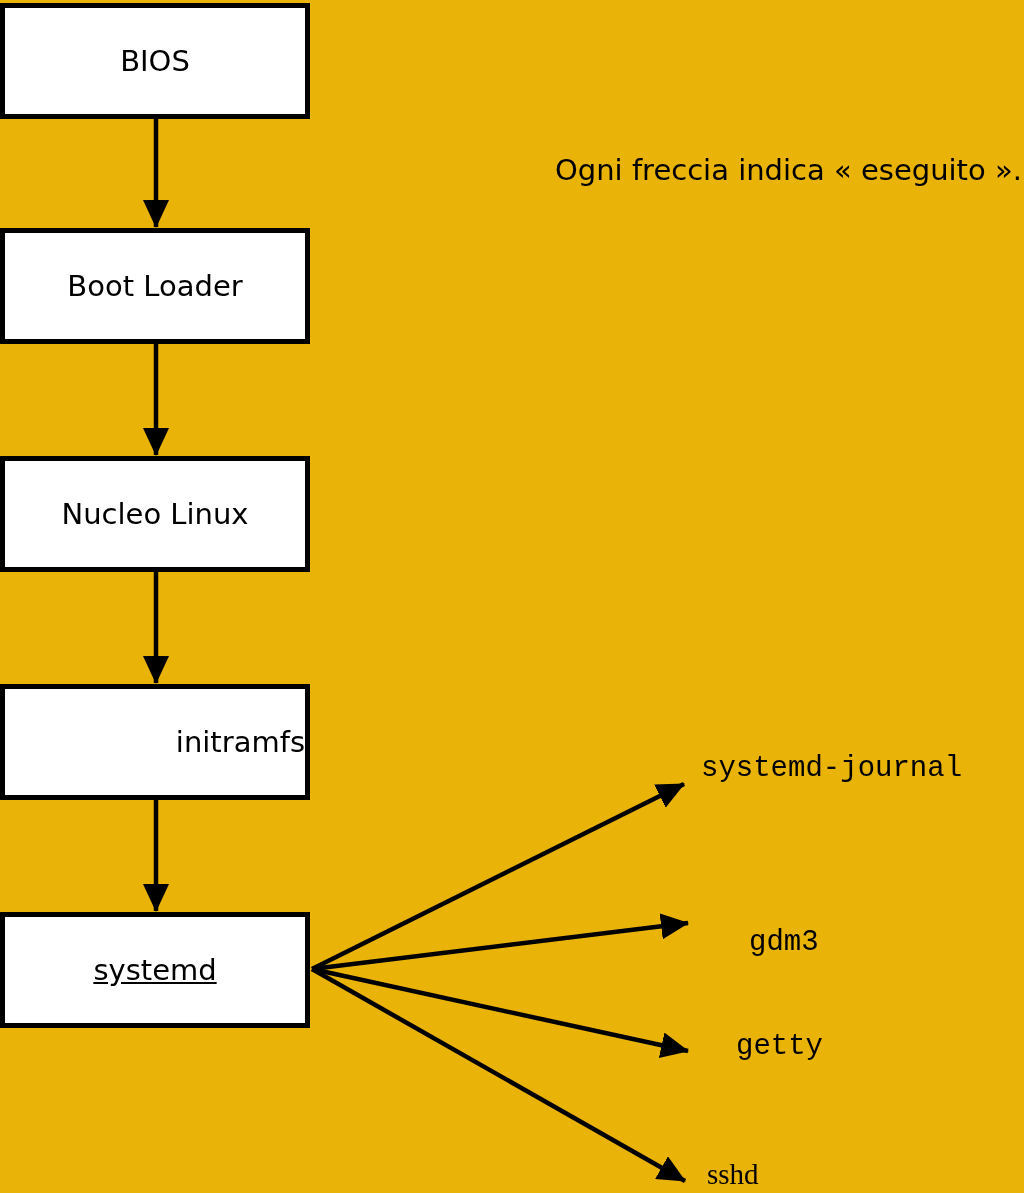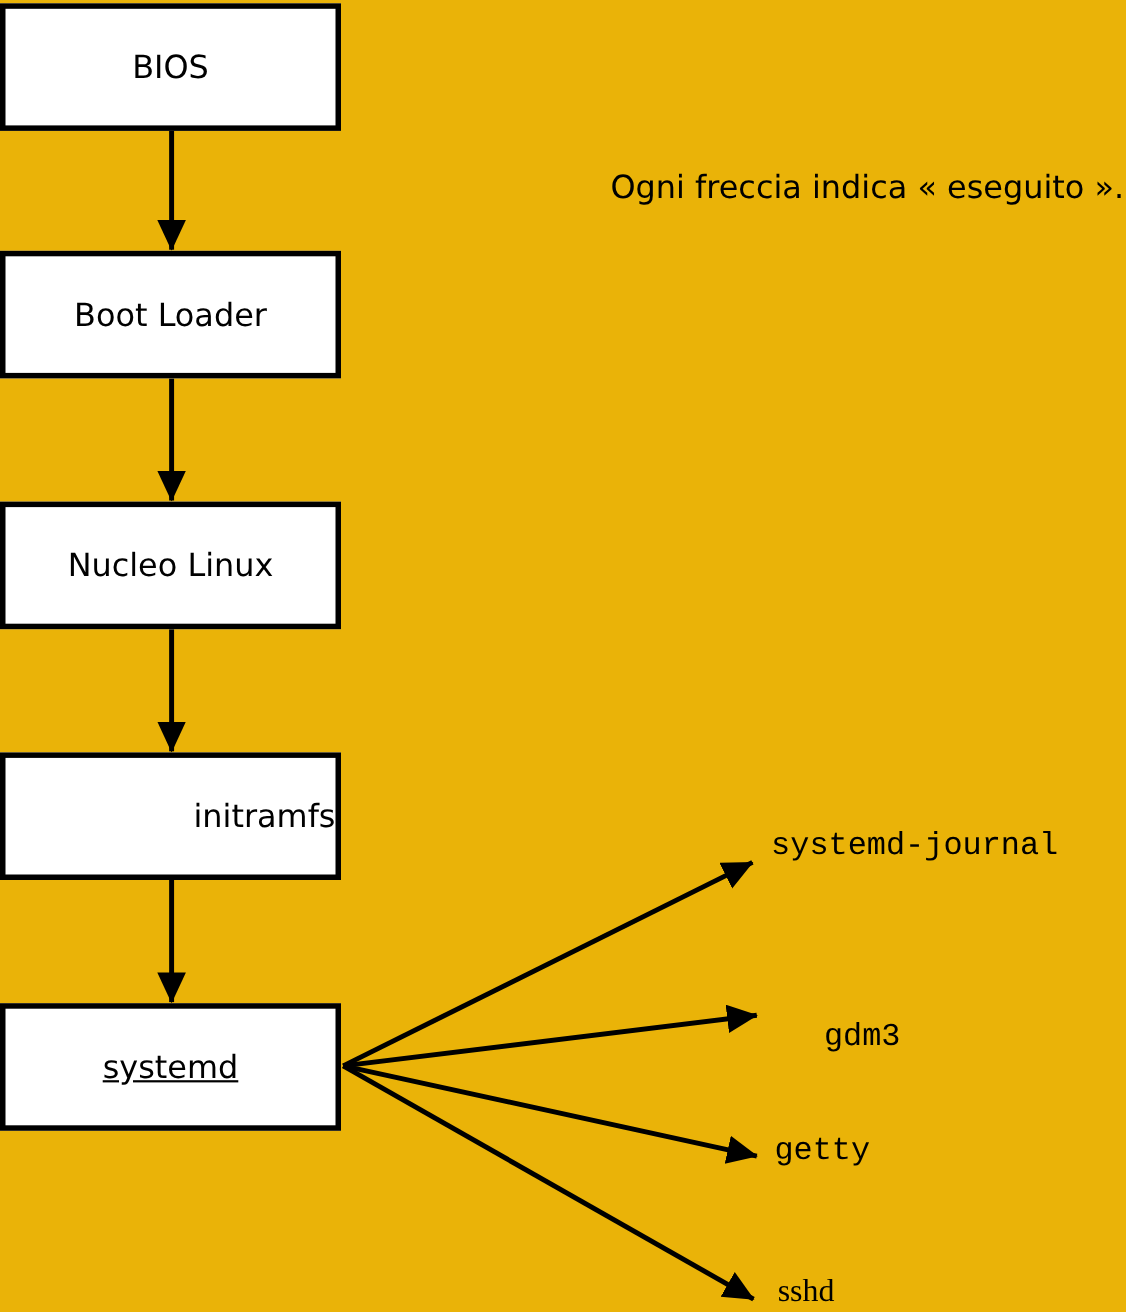--- a/index.html
+++ b/index.html
@@ -47,21 +47,21 @@
   .svc-label {
     position: absolute;
     font-family: "Liberation Mono", "DejaVu Sans Mono", monospace;
     font-size: 29px;
     line-height: 1;
     white-space: pre;
     color: #000000;
   }
   .svc-journal { left: 701px; top: 754px; }
   .svc-gdm3    { left: 749px; top: 896px; margin-top: 32px; }
-  .svc-getty   { left: 704px; top: 1032px; }
+  .svc-getty   { left: 736px; top: 1032px; }
   .svc-sshd    { left: 707px; top: 1160px; font-family: Liberation Serif, serif; }
   .legend-note {
     position: absolute;
     left: 555px;
     top: 156px;
     font-family: "DejaVu Sans", sans-serif;
     font-size: 29px;
     line-height: 1;
     white-space: nowrap;
     color: #000000;

